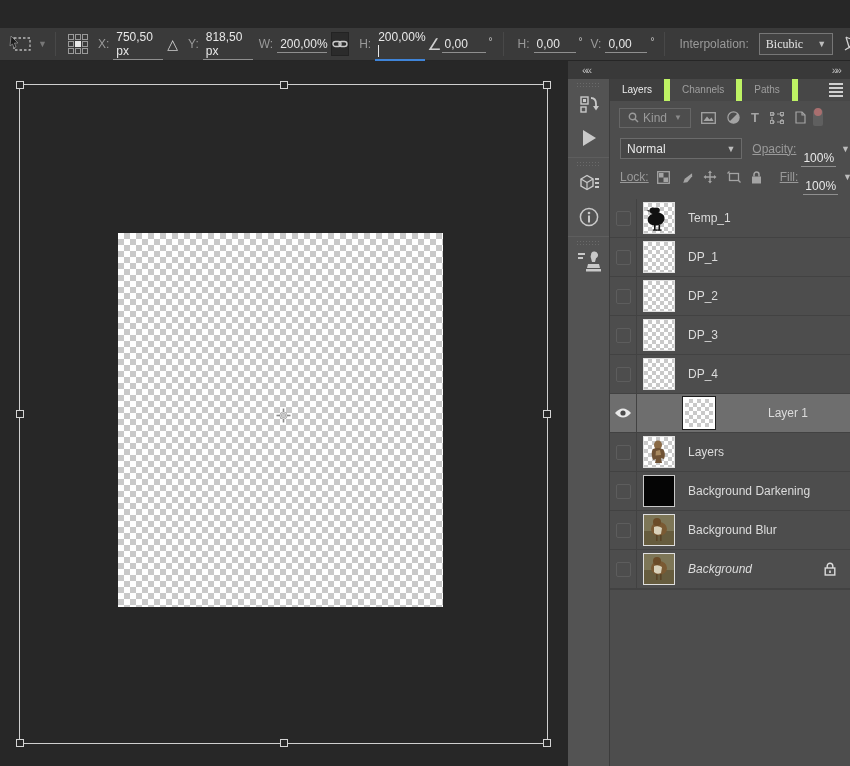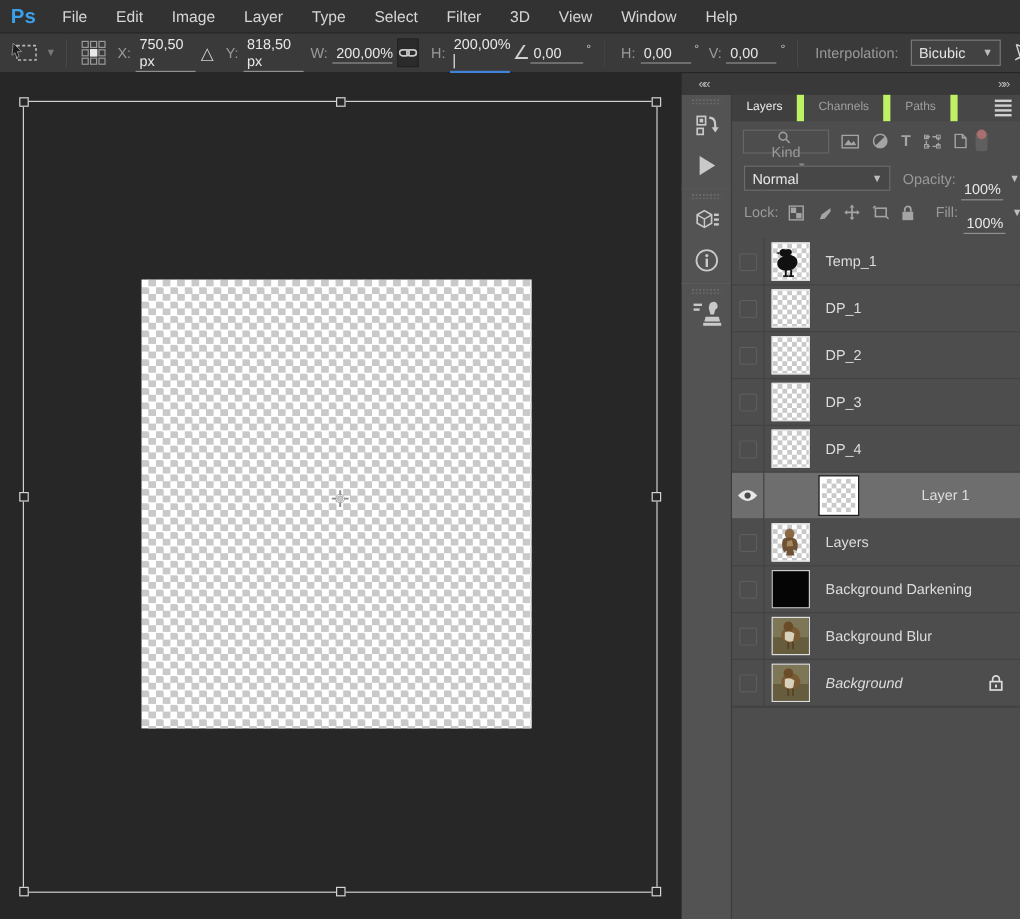--- a/index.html
+++ b/index.html
@@ -26,21 +26,21 @@
   .deg { color:#c9c9c9; margin:0 2px 6px 3px; font-size:10px; }
   .tool-icon-wrap { display:flex; align-items:center; margin-left:6px; }
   .chev-dim { color:#777; font-size:9px; margin-left:4px; }
   .refpoint { display:grid; grid-template-columns:repeat(3,6px); grid-template-rows:repeat(3,6px); gap:1px; margin:0 4px 0 4px; }
   .refpoint i { border:1px solid #9a9a9a; background:transparent; }
   .refpoint i.c { background:#e9e9e9; border-color:#e9e9e9; }
   .link-btn { width:24px; height:24px; background:#2b2b2b; border:1px solid #232323;
     display:flex; align-items:center; justify-content:center; margin:0 4px; }
   .combo { height:22px; border:1px solid #777; background:#424242; color:#e3e3e3;
     display:flex; align-items:center; padding:0 6px; margin-left:6px; }
-  .combo .cval { margin-right:14px; }
+  .combo .cval { margin-right:14px;font-family:Liberation Serif, serif; }
   .combo .chv { color:#bdbdbd; font-size:9px; }
   .ob-iconbtn { margin:0 9px; display:flex; align-items:center; }
   .angle-glyph { font-size:16px; color:#cfcfcf; margin-left:2px; }
 
   
   .workspace { position:absolute; left:0; top:61px; width:850px; height:705px; }
   .canvas-area { position:absolute; left:0; top:0; width:568px; height:705px; background:#272727; overflow:hidden; }
 
   .checker { background-color:#ffffff;
     background-image:conic-gradient(#c9c9c9 25%, transparent 0 50%, #c9c9c9 0 75%, transparent 0);
@@ -75,32 +75,32 @@
 
   .layers-panel { position:absolute; left:610px; top:18px; width:240px; height:687px; background:#4d4d4d; }
   .tabbar { position:absolute; left:0; top:0; width:240px; height:22px; background:#474747; display:flex; }
   .tab { font-size:10px; color:#9f9f9f; padding:0 12px; height:22px; line-height:22px; border-right:6px solid #bef264; }
   .tab.active { background:#3f3f3f; color:#ececec; }
   .panel-menu { margin-left:auto; width:28px; display:flex; flex-direction:column; justify-content:center; gap:2px; padding:0 7px; }
   .panel-menu i { height:2px; background:#cfcfcf; }
 
   .filter-row { position:absolute; left:0; top:22px; width:240px; height:33px; display:flex; align-items:center; }
   .kind-combo { width:72px; height:20px; border:1px solid #666; margin-left:9px; display:flex; align-items:center;
-    color:#9a9a9a; font-size:12px; padding:0 18px;flex-direction:column; }
+    color:#9a9a9a; font-size:12px; padding:0 8px; }
   .kind-combo .mag { margin-right:4px; }
   .kind-combo .chv { margin-left:auto; font-size:8px; color:#8a8a8a; }
   .filter-icons { display:flex; align-items:center; gap:11px; margin-left:10px; }
   .ftoggle { margin-left:7px; width:10px; height:16px; background:#5f5f5f; border-radius:2px; position:relative; }
   .ftoggle i { position:absolute; left:1px; top:-2px; width:8px; height:8px; border-radius:50%; background:#a96f6f; display:block; }
 
   .blend-row { position:absolute; left:0; top:55px; width:240px; height:29px; display:flex; align-items:center; font-size:12px; }
   .blend-combo { width:126px; height:21px; border:1px solid #6b6b6b; background:#474747; color:#e8e8e8;
     display:flex; align-items:center; padding:0 6px; margin-left:10px; }
   .blend-combo .chv { margin-left:auto; color:#bdbdbd; font-size:9px; }
-  .opacity-lbl, .fill-lbl, .lock-lbl { color:#9a9a9a; }
+  .opacity-lbl, .fill-lbl, .lock-lbl { color:#9a9a9a;text-decoration:underline; }
   .opacity-lbl { margin-left:10px; }
   .pct { color:#e8e8e8; border-bottom:1px solid #8f8f8f; margin-left:5px; padding:0 2px 1px 2px;margin-top:20px; }
   .row-chv { color:#bdbdbd; font-size:9px; margin-left:5px; }
 
   .lock-row { position:absolute; left:0; top:84px; width:240px; height:28px; display:flex; align-items:center; font-size:12px; }
   .lock-lbl { margin-left:10px; }
   .lock-icons { display:flex; align-items:center; gap:10px; margin-left:8px; }
   .fill-lbl { margin-left:18px; }
 
   .layer-list { position:absolute; left:0; top:120px; width:240px; }
@@ -120,34 +120,20 @@
   .row-lock { margin-left:auto; margin-right:14px; }
   .list-end { height:1px; background:#424242; }
 
   svg { display:block; }
 </style>
 </head>
 <body>
 
 <div id="app">
 
-  <div class="menubar">
-    <span class="ps-logo">Ps</span>
-    <span class="menu-item">File</span>
-    <span class="menu-item">Edit</span>
-    <span class="menu-item">Image</span>
-    <span class="menu-item">Layer</span>
-    <span class="menu-item">Type</span>
-    <span class="menu-item">Select</span>
-    <span class="menu-item">Filter</span>
-    <span class="menu-item">3D</span>
-    <span class="menu-item">View</span>
-    <span class="menu-item">Window</span>
-    <span class="menu-item">Help</span>
-  </div>
 
   <div class="optionsbar">
     <div class="grip-v"></div>
 
     <div class="tool-icon-wrap">
       <span>
         <svg width="26" height="20" viewBox="0 0 26 20">
           <rect x="6" y="4" width="16" height="12" fill="none" stroke="#b9b9b9" stroke-dasharray="2.5 2" stroke-width="1.3"></rect>
           <path d="M3 2 L10 9 L6.5 9 L8 13 L6 14 L4.5 10 L2 12 Z" fill="#1d1d1d" stroke="#9a9a9a" stroke-width="0.7"></path>
         </svg>

